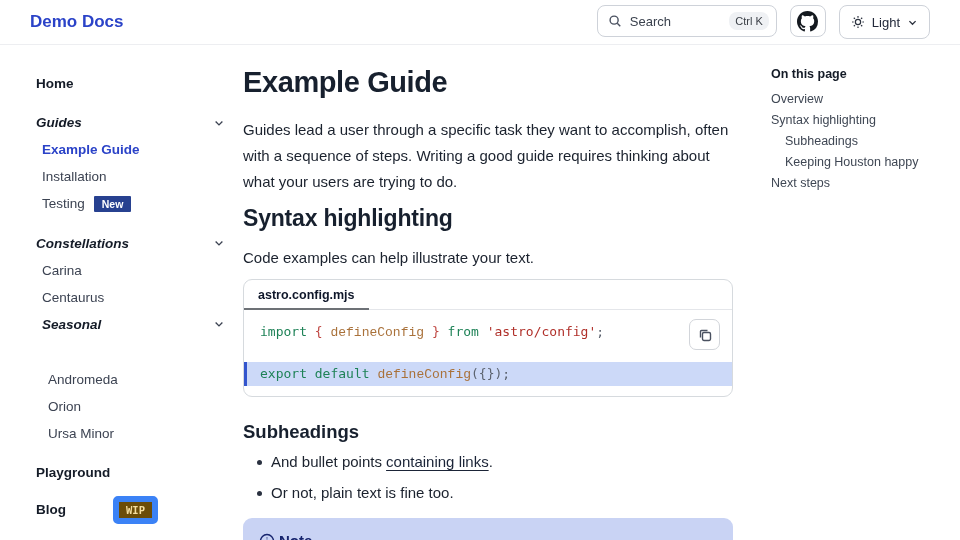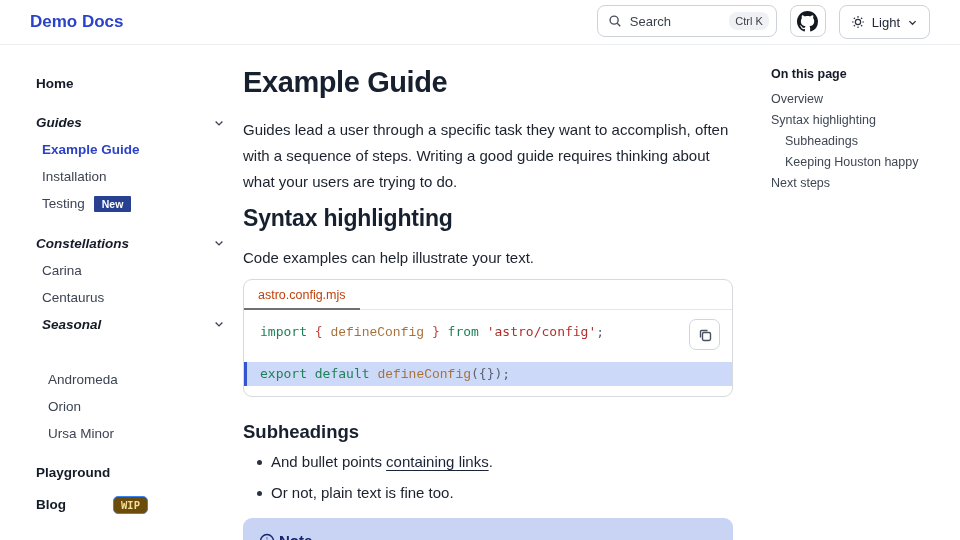--- a/index.html
+++ b/index.html
@@ -35,34 +35,34 @@
   .lvl1 { list-style:none; margin-left:6px; }
   .lvl2 { list-style:none; margin-left:6px;margin-top:28px; }
   .sb-link { display:flex; align-items:center; gap:9px; padding:6px 0; color:#3c4352; cursor:pointer; }
   .sb-link.active { color:var(--accent,#2b43c8); font-weight:700; }
   .sb-spaced { margin-top:12px; }
   .sb-blog { margin-top:4px;gap:47px; }
   .badge-new { background:var(--badge-new-bg,#274190); color:#fff; font-size:10.5px; font-weight:600;
     padding:2.5px 8px; border-radius:1px; line-height:1; }
   .badge-wip { background:var(--badge-wip-bg,#6b4c08); color:var(--badge-wip-fg,#f5dd9d);
     font-size:10.5px; padding:3px 7px; border-radius:5px; line-height:1;
-    font-family:"DejaVu Sans Mono", monospace; border:1px solid #3b82f6; }
+    font-family:"DejaVu Sans Mono", monospace; border:6px solid #3b82f6; }
   .chev { flex:none; display:flex; }
 
   
   .main { padding:21px 38px 0 0; }
   .main h1 { font-size:29px; font-weight:700; letter-spacing:-0.4px; margin-bottom:18px; }
   .main p { font-size:15px; line-height:1.72; color:#1b222e; }
   .main h2 { font-size:23px; font-weight:700; letter-spacing:-0.2px; margin:11px 0 13px; }
   .main h3 { font-size:18.5px; font-weight:700; margin:24px 0 8px; }
 
   .code-frame { margin-top:8px; border:1px solid #d6dade; border-radius:9px; overflow:hidden; background:#fff; }
   .code-tabs { border-bottom:1px solid #e4e6ea; }
-  .code-tab { display:inline-block; padding:8px 14px 6px; font-size:12.5px; color:#c2410c;
-    border-bottom:2px solid #6d7176; margin-bottom:-1px; cursor:pointer; }
+  .code-tab { display:inline-block; padding:8px 14px 6px; font-size:12.5px; color:#0f172a;
+    border-bottom:2px solid #6d7176; margin-bottom:-1px; cursor:pointer;font-weight:bold; }
   .code-body { position:relative; padding:10px 0; font-family:"DejaVu Sans Mono", monospace; font-size:13px; }
   .code-line { padding:4px 16px; white-space:pre; color:#3d4450; }
   .code-line + .code-line { margin-top:18px; }
   .code-line.hl { background:var(--code-hl-bg,#ccd9f8); border-left:3px solid var(--code-hl-border,#3355cd);
     padding-left:13px; }
   .tok-kw { color:var(--tok-keyword,#1e8257); }
   .tok-fn { color:var(--tok-func,#a9713a);font-family:Liberation Mono, monospace; }
   .tok-brace { color:var(--tok-brace,#bf4540); }
   .tok-str { color:var(--tok-string,#b0302a); }
   .tok-punct { color:#5b626e; }

